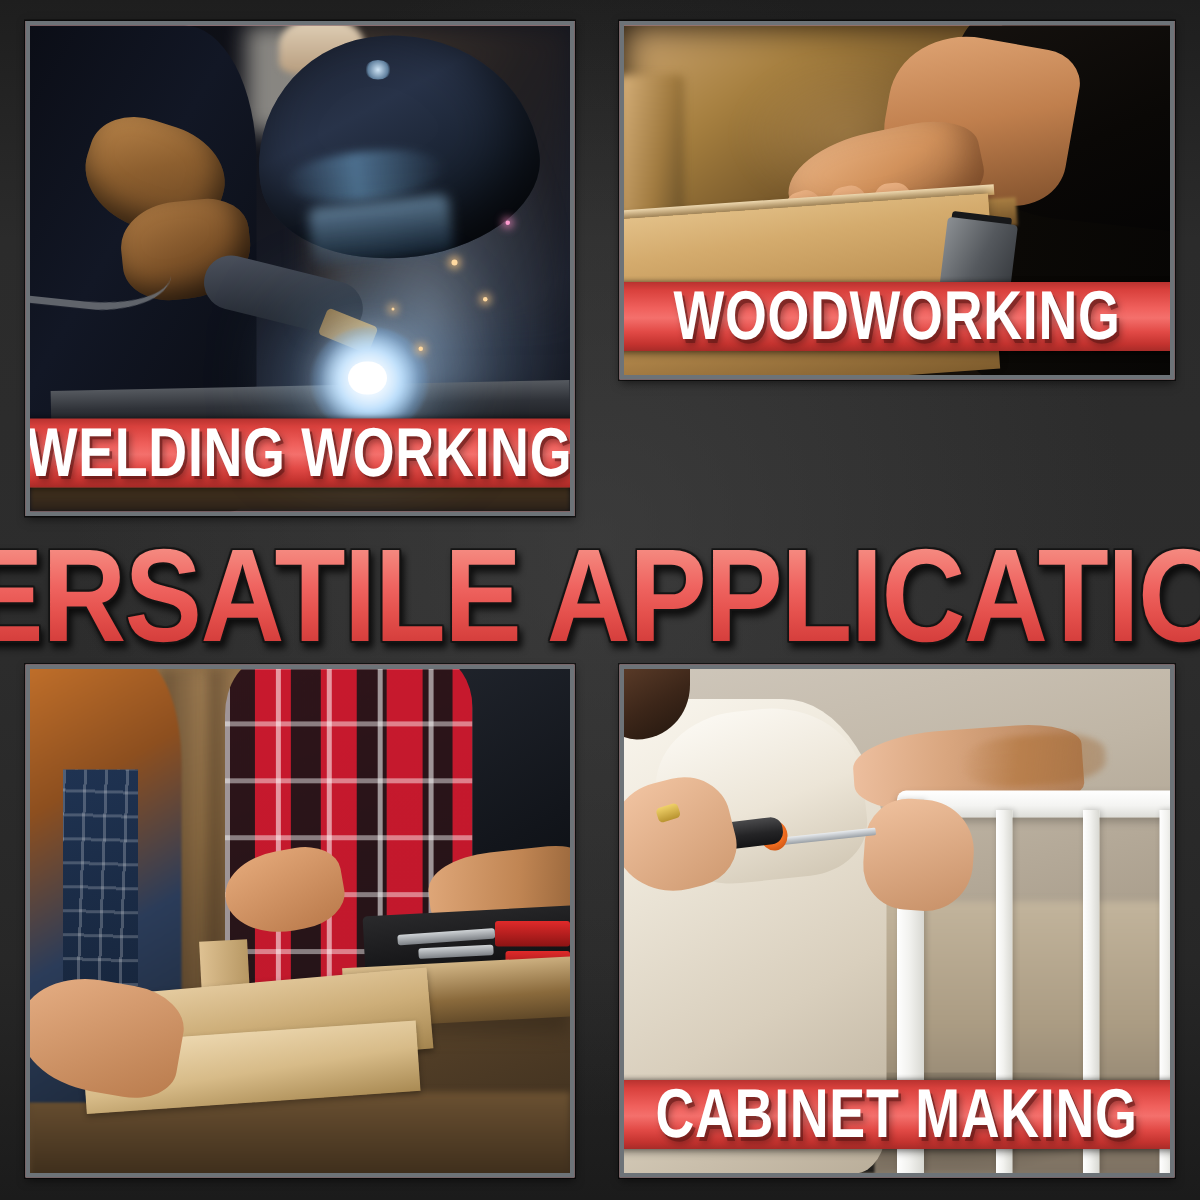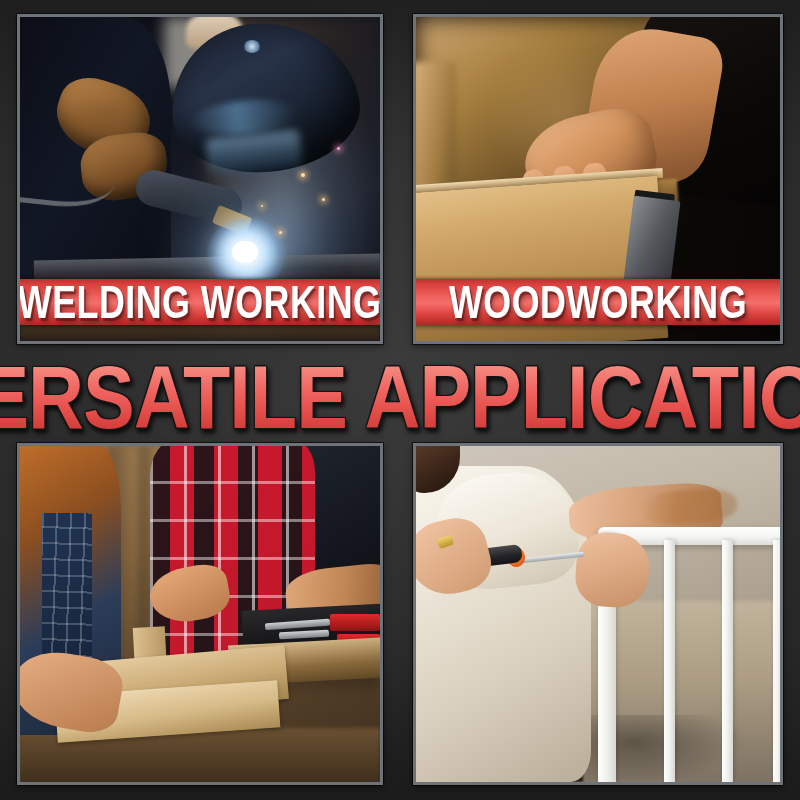--- a/index.html
+++ b/index.html
@@ -545,21 +545,21 @@
       <div class="layer weld-spark" style="left:84%; top:56%; width:3px; height:3px;"></div>
       <div class="layer weld-spark" style="left:72%; top:66%; width:3px; height:3px;"></div>
       <div class="layer weld-spark" style="left:88%; top:40%; width:3px; height:3px; background:#ff9bd0; box-shadow:0 0 6px 2px rgba(255,140,200,0.8);"></div>
       <div class="layer weld-spark" style="left:67%; top:58%; width:2px; height:2px;"></div>
     </div>
     <div class="banner banner-top">
       <span class="caption">WELDING WORKING</span>
     </div>
   </div>
 
-  <div class="panel" id="panel-wood" style="left:413px; top:14px; width:370px; height:330px;">
+  <div class="panel" id="panel-wood" style="left:413px; top:14px; width:370px; height:239px;">
     <div class="photo">
       <div class="layer wood-bg"></div>
       <div class="layer wood-post"></div>
       <div class="layer wood-glow"></div>
       <div class="layer wood-dark"></div>
       <div class="layer wood-sleeve"></div>
       <div class="layer wood-arm"></div>
       <div class="layer wood-board2"></div>
       <div class="layer wood-hand"></div>
       <div class="layer wood-finger" style="left:30%; top:47%; width:7%; height:14%; transform:rotate(-18deg);"></div>
@@ -622,15 +622,18 @@
       <div class="layer cab-post" style="left:68%; top:28%; width:3.2%; height:72%;"></div>
       <div class="layer cab-post" style="left:84%; top:28%; width:3.2%; height:72%;"></div>
       <div class="layer cab-post" style="left:98%; top:28%; width:3.2%; height:72%;"></div>
       <div class="layer cab-hand-r"></div>
       <div class="layer cab-screwdriver-shaft"></div>
       <div class="layer cab-screwdriver-collar"></div>
       <div class="layer cab-screwdriver-handle"></div>
       <div class="layer cab-hand-l"></div>
       <div class="layer cab-ring"></div>
     </div>
+    <div class="banner banner-top">
+      <span class="caption">CABINET MAKING</span>
+    </div>
   </div>
 
 </div>
 
 </body></html>

